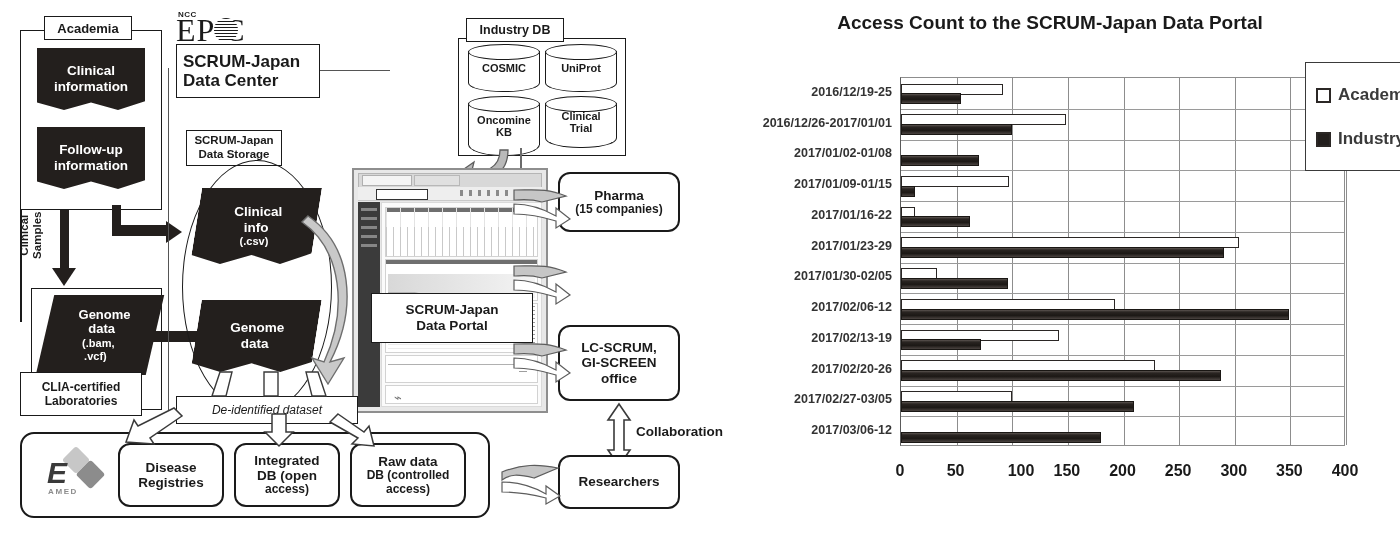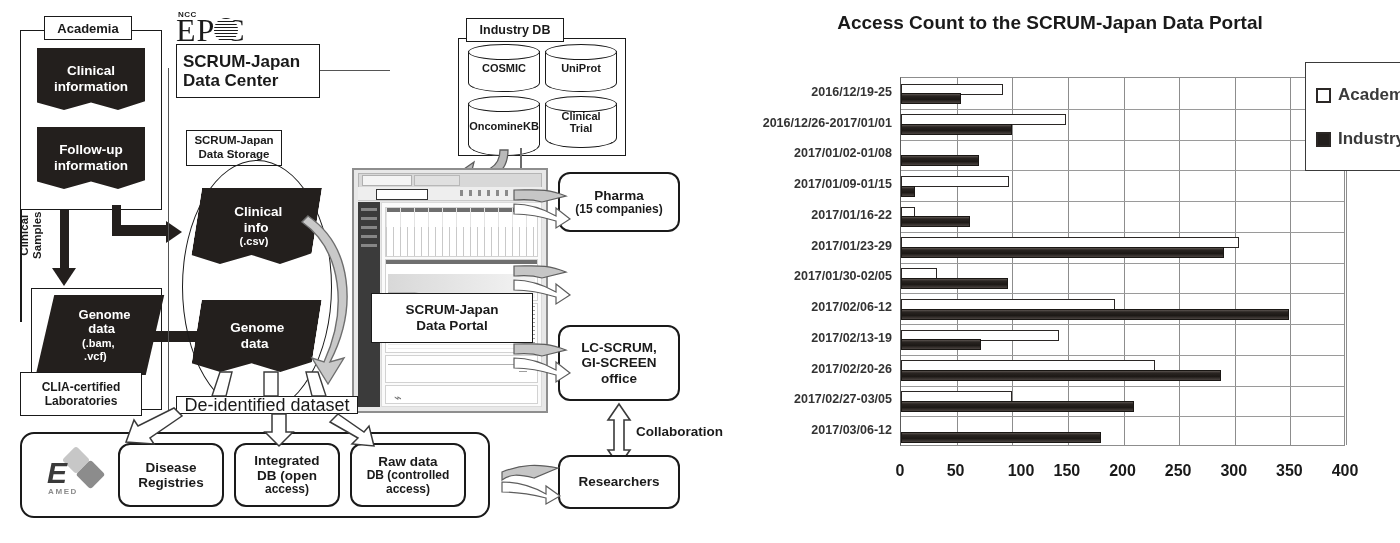--- a/index.html
+++ b/index.html
@@ -168,21 +168,21 @@
     <div class="cyl" style="left:545px;top:44px;width:72px;height:48px;">
       <div class="cylbody"></div>
         <div class="cyltop"></div>
       <span>UniProt</span>
     </div>
     <div class="cyl" style="left:468px;top:44px;width:72px;height:48px;">
       <div class="cylbody"></div>
         <div class="cyltop"></div>
       <span>COSMIC</span>
     </div>
-    <div class="cyl" style="left:468px;top:96px;width:72px;height:60px;flex-direction:row;">
+    <div class="cyl" style="left:468px;top:96px;width:72px;height:60px;flex-direction:column;">
       <div class="cylbody"></div>
         <div class="cyltop"></div>
       <span>Oncomine</span>
       <span>KB</span>
     </div>
     <div class="cyl" style="left:545px;top:96px;width:72px;height:52px;flex-direction:column;">
       <div class="cylbody"></div>
         <div class="cyltop"></div>
       <span>Clinical</span>
       <span>Trial</span>
@@ -268,21 +268,21 @@
       <path d="M13,0 L24,16 L18,16 L18,46 L24,46 L13,62 L2,46 L8,46 L8,16 L2,16 Z" fill="#fff" stroke="#3a3a3a" stroke-width="1.6"></path>
     </svg>
     <div class="abs" style="left:636px;top:424px;font-size:13.5px;font-weight:bold;">Collaboration</div>
 
     <div class="rbox" style="left:558px;top:455px;width:122px;height:54px;font-size:13.5px;">Researchers</div>
     <svg class="abs" style="left:500px;top:462px;width:62px;height:42px;overflow:visible;" viewBox="0 0 62 42">
       <path d="M2,10 C22,2 38,2 58,6 L34,16 C18,12 10,12 2,18 Z" fill="#c6c6c6" stroke="#5d5d5d" stroke-width="1.2"></path>
       <path d="M2,20 C18,20 32,24 46,32 L46,24 L60,34 L46,42 L46,36 C30,32 16,30 2,30 Z" fill="#fff" stroke="#5d5d5d" stroke-width="1.2"></path>
     </svg>
 
-    <div class="box" style="left:176px;top:396px;width:182px;height:18px;display:flex;align-items:center;justify-content:center;font-size:18px;">De-identified dataset</div>
+    <div class="box" style="left:176px;top:396px;width:182px;height:28px;display:flex;align-items:center;justify-content:center;font-size:12px;font-style:italic;">De-identified dataset</div>
 
     <svg class="abs" style="left:192px;top:366px;width:152px;height:34px;overflow:visible;" viewBox="0 0 152 34">
       <path d="M20,30 L28,6 L40,6 L34,30 Z" fill="#fff" stroke="#3a3a3a" stroke-width="1.4"></path>
       <path d="M72,30 L72,6 L86,6 L86,30 Z" fill="#fff" stroke="#3a3a3a" stroke-width="1.4"></path>
       <path d="M120,30 L114,6 L126,6 L134,30 Z" fill="#fff" stroke="#3a3a3a" stroke-width="1.4"></path>
     </svg>
 
     <div class="rbox" style="left:20px;top:432px;width:470px;height:86px;border-radius:14px;"></div>
 
     <div id="amed">

